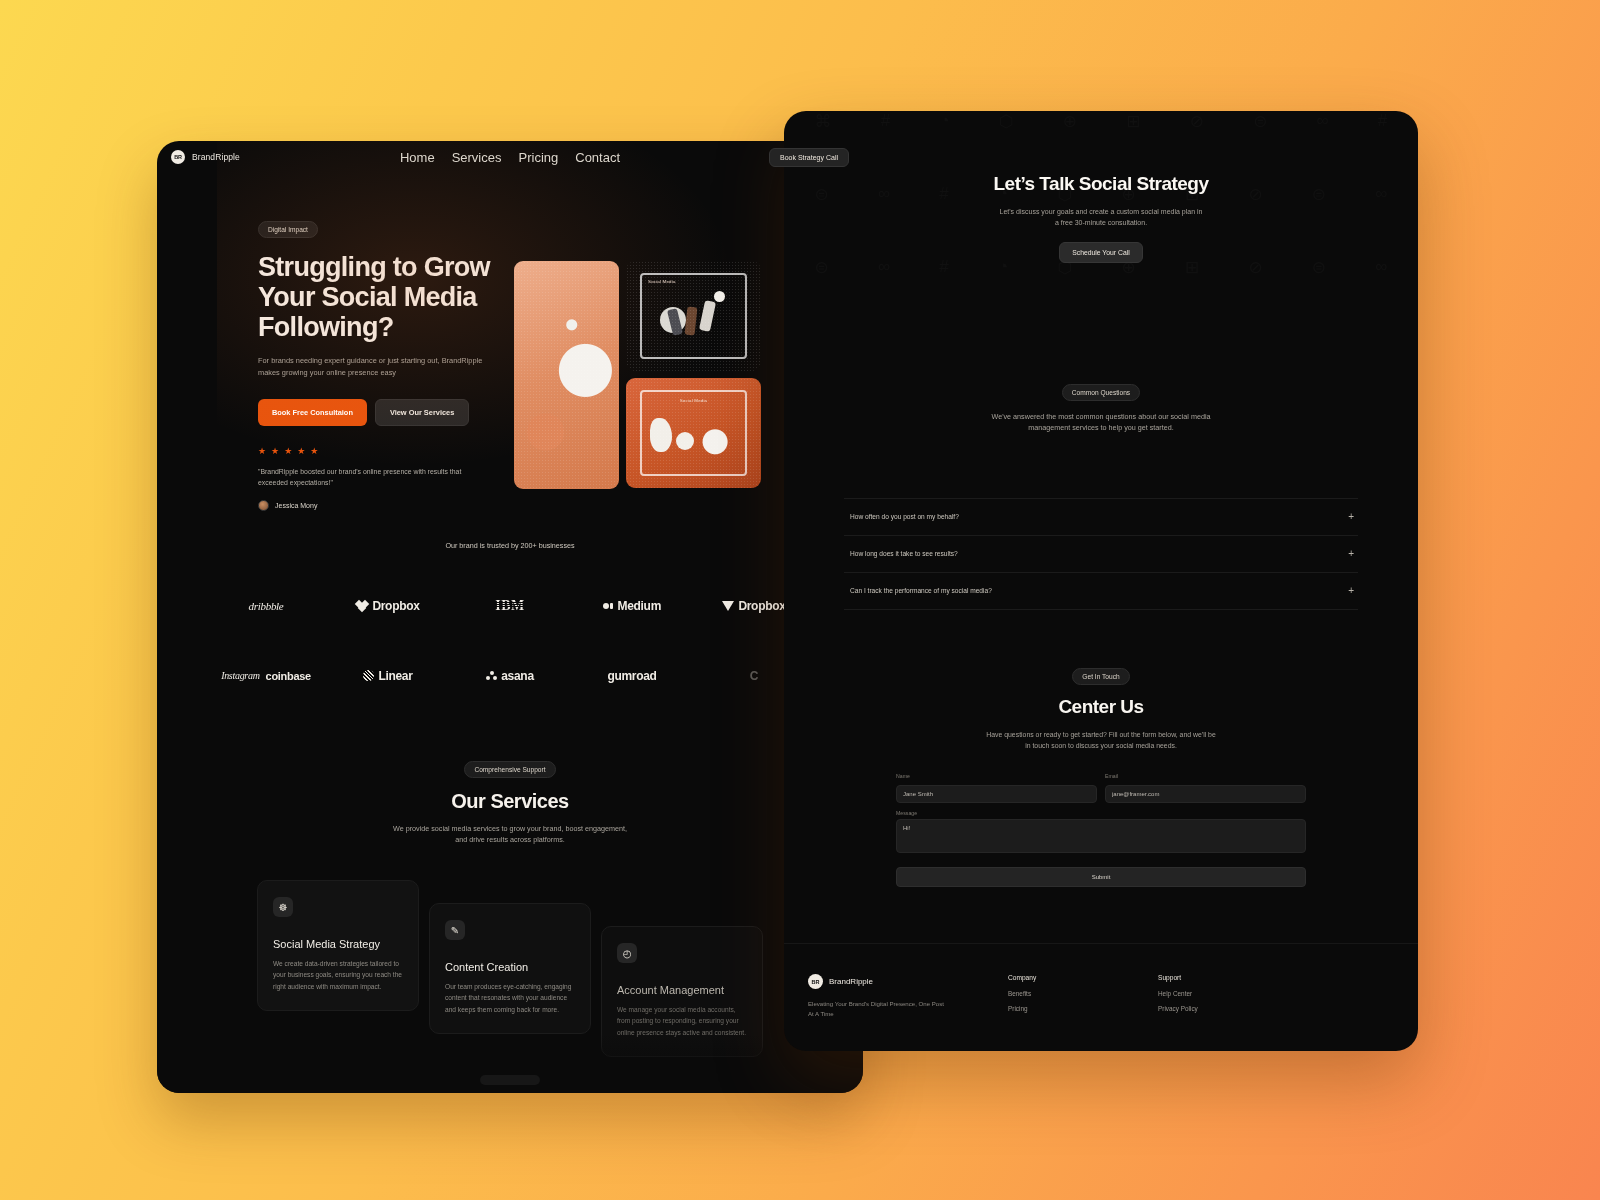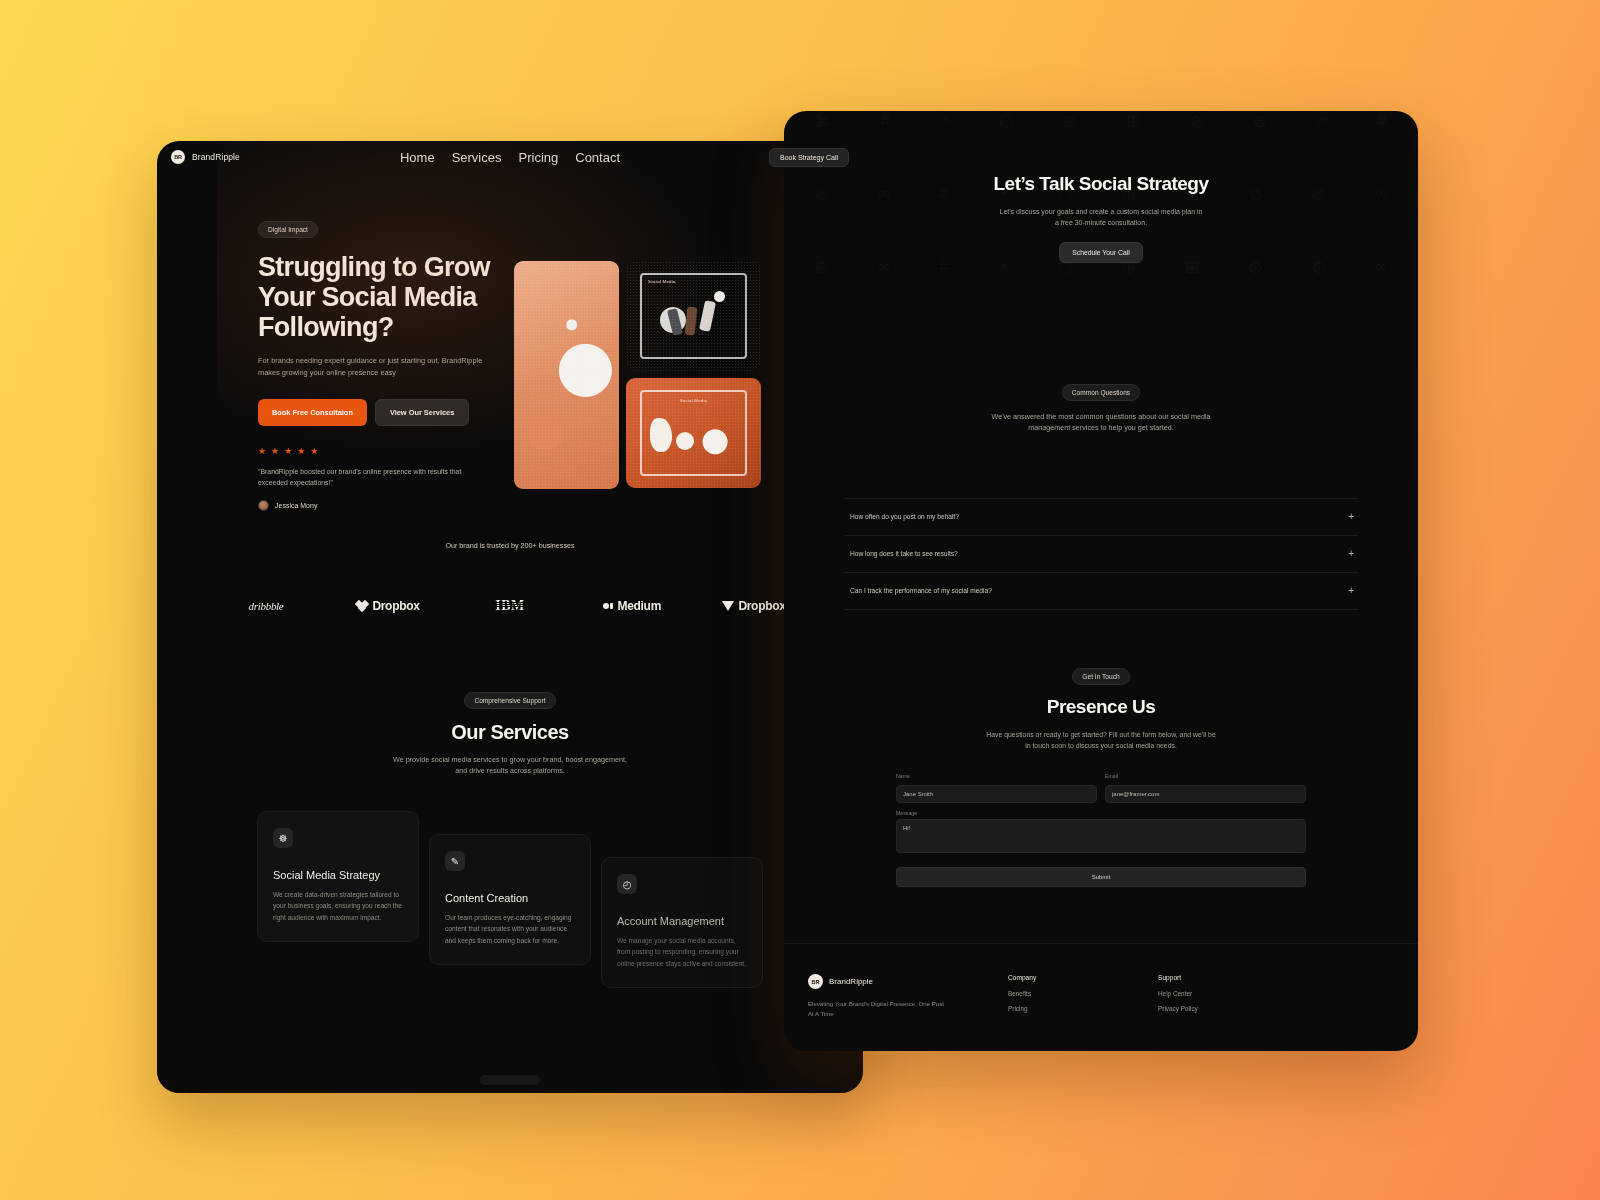--- a/index.html
+++ b/index.html
@@ -366,20 +366,44 @@
           <i class="sm"></i>
         </span>
       <span style="font-family:Liberation Sans, sans-serif">Medium</span>
     </div>
     <div>
       <span class="tri"></span>
       <span class="lg-gitlab">Dropbox</span>
     </div>
   </div>
 
+  <div class="logos-row second">
+    <div style="gap:6px">
+      <span class="lg-script" style="font-size:10px">Instagram</span>
+      <span style="font-size:11px">coinbase</span>
+    </div>
+    <div>
+      <span class="circ-hatch"></span>
+      <span>Linear</span>
+    </div>
+    <div>
+      <span class="asana-dots">
+        <i style="left:3.5px;top:0"></i>
+          <i style="left:0;top:5px"></i>
+          <i style="left:7px;top:5px"></i>
+      </span>
+      <span>asana</span>
+    </div>
+    <div>
+      <span>gumroad</span>
+    </div>
+    <div style="opacity:.35">
+      <span>C</span>
+    </div>
+  </div>
 
   <div class="services">
     <span class="pill">Comprehensive Support</span>
     <h2 class="section-title">Our Services</h2>
     <p class="section-sub">We provide social media services to grow your brand, boost engagement, and drive results across platforms.</p>
 
     <div class="cards">
       <div class="card c1">
         <div class="card-icon">☸</div>
         <h3>Social Media Strategy</h3>
@@ -464,21 +488,21 @@
       </div>
       <div class="faq-item">
         <span class="faq-q">Can I track the performance of my social media?</span>
         <span class="faq-plus">+</span>
       </div>
     </div>
   </div>
 
   <div class="contact-sec">
     <span class="pill">Get In Touch</span>
-    <h2 class="contact-title">Presence Us</h2>
+    <h2 class="contact-title">Center Us</h2>
     <p class="contact-sub">Have questions or ready to get started? Fill out the form below, and we'll be in touch soon to discuss your social media needs.</p>
 
     <div class="form">
       <div class="form-row">
         <div class="field">
           <label>Name</label>
           <input type="text" value="Jane Smith" style="">
         </div>
         <div class="field">
           <label>Email</label>

